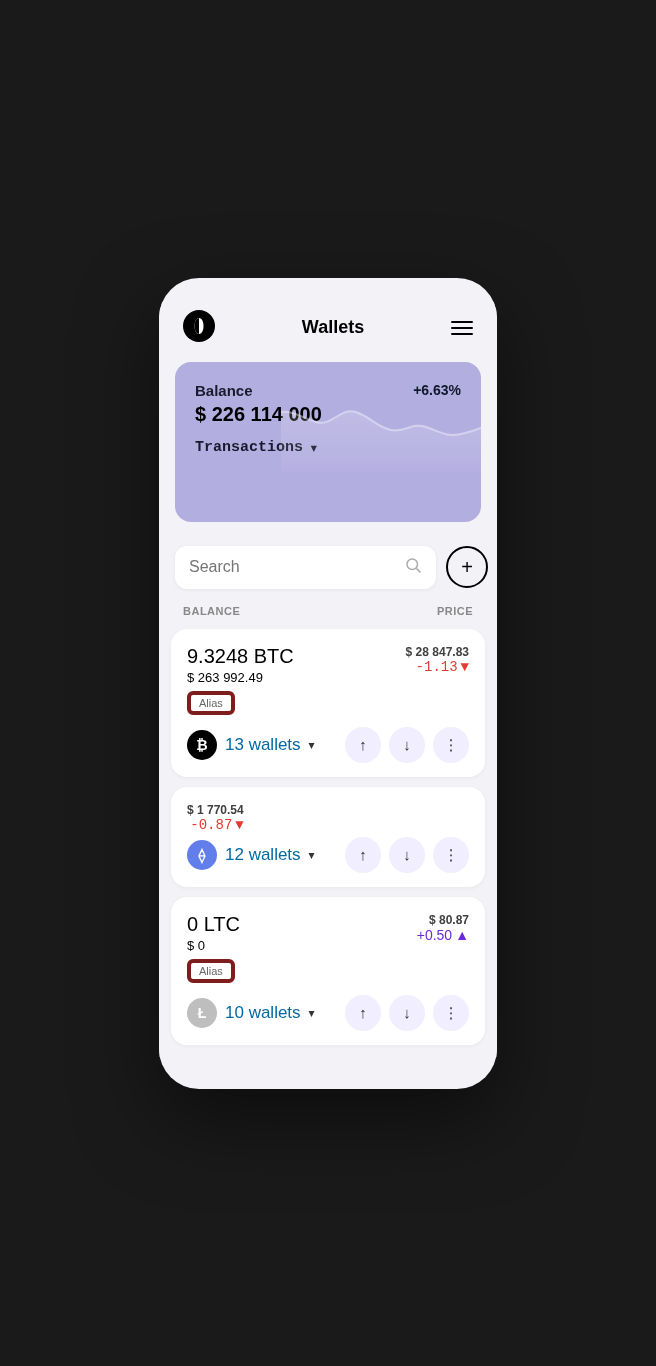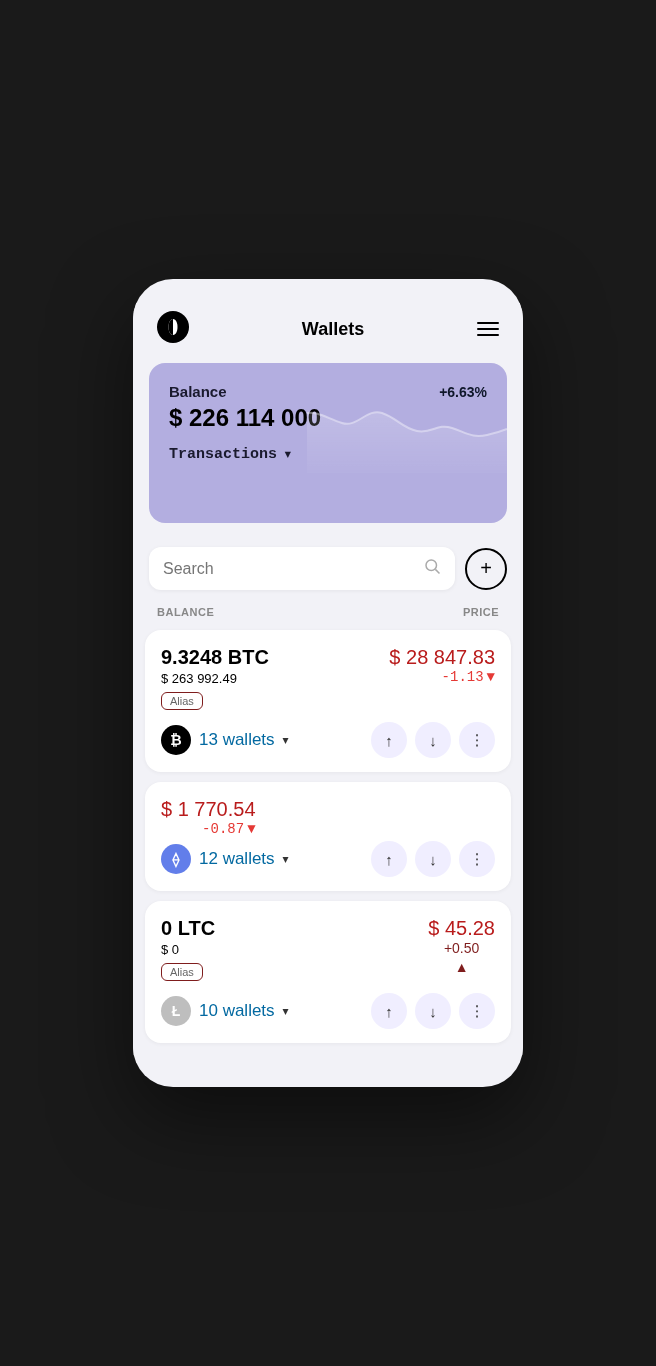--- a/index.html
+++ b/index.html
@@ -5,21 +5,21 @@
     * { margin: 0; padding: 0; box-sizing: border-box; }
     body {
       background: #1a1a1a;
       display: flex;
       justify-content: center;
       align-items: center;
       min-height: 100vh;
       font-family: -apple-system, BlinkMacSystemFont, 'Segoe UI', sans-serif;
     }
     .phone {
-      width: 390px;
+      width: 338px;
       background: #f2f2f7;
       border-radius: 40px;
       overflow: hidden;
       padding: 24px 0 32px 0;
       position: relative;
       box-shadow: 0 30px 80px rgba(0,0,0,0.5);
     }
     
     .header {
       display: flex;
@@ -70,21 +70,21 @@
       font-size: 15px;
       font-weight: 600;
       color: #1a1a2e;
     }
     .balance-percent {
       font-size: 14px;
       font-weight: 600;
       color: #0f172a;
     }
     .balance-amount {
-      font-size: 24px;
+      font-size: 20px;
       font-weight: 800;
       color: #000;
       margin-bottom: 12px;
     }
     .chart-area {
       position: absolute;
       right: 0;
       top: 30px;
       width: 200px;
       height: 80px;
@@ -179,49 +179,49 @@
       padding: 16px 16px 14px 16px;
       box-shadow: 0 1px 4px rgba(0,0,0,0.05);
     }
     .asset-top {
       display: flex;
       justify-content: space-between;
       align-items: flex-start;
     }
     .asset-name {
       font-size: 20px;
-      font-weight: 700;
+      font-weight: 400;
       color: #000;
     }
     .asset-usd {
       font-size: 13px;
       color: #000000;
       margin-top: 2px;
     }
     .asset-price-wrap {
       text-align: right;
     }
     .asset-price {
-      font-size: 20px;
-      font-weight: 400;
-      color: #b91c1c;
+      font-size: 12px;
+      font-weight: 700;
+      color: #404040;
     }
     .asset-change {
       font-size: 14px;
       font-weight: 500;
       display: flex;
       align-items: center;
       gap: 3px;
       justify-content: flex-end;
     }
     .asset-change.neg { color: #e53935; font-family: Liberation Mono, monospace; }
-    .asset-change.pos { color: #7f1d1d; flex-direction: column; }
+    .asset-change.pos { color: #6d28d9; }
     .alias-badge {
       display: inline-block;
-      border: 1px solid #7f1d1d;
+      border: 4px solid #7f1d1d;
       border-radius: 6px;
       padding: 2px 8px;
       font-size: 11px;
       color: #666;
       margin-top: 6px;
       margin-bottom: 8px;
     }
     .asset-bottom {
       display: flex;
       justify-content: space-between;
@@ -417,21 +417,21 @@
     </div>
 
     <div class="asset-card">
       <div class="asset-top">
         <div>
           <div class="asset-name">0 LTC</div>
           <div class="asset-usd">$ 0</div>
           <span class="alias-badge">Alias</span>
         </div>
         <div class="asset-price-wrap">
-          <div class="asset-price">$ 45.28</div>
+          <div class="asset-price">$ 80.87</div>
           <div class="asset-change pos">
             <span>+0.50</span>
             <span>▲</span>
           </div>
         </div>
       </div>
       <div class="asset-bottom">
         <div class="wallet-info">
           <div class="crypto-icon ltc" style="background:#bebebe;color:#fff;">Ł</div>
           <span class="wallet-count">10 wallets</span>

